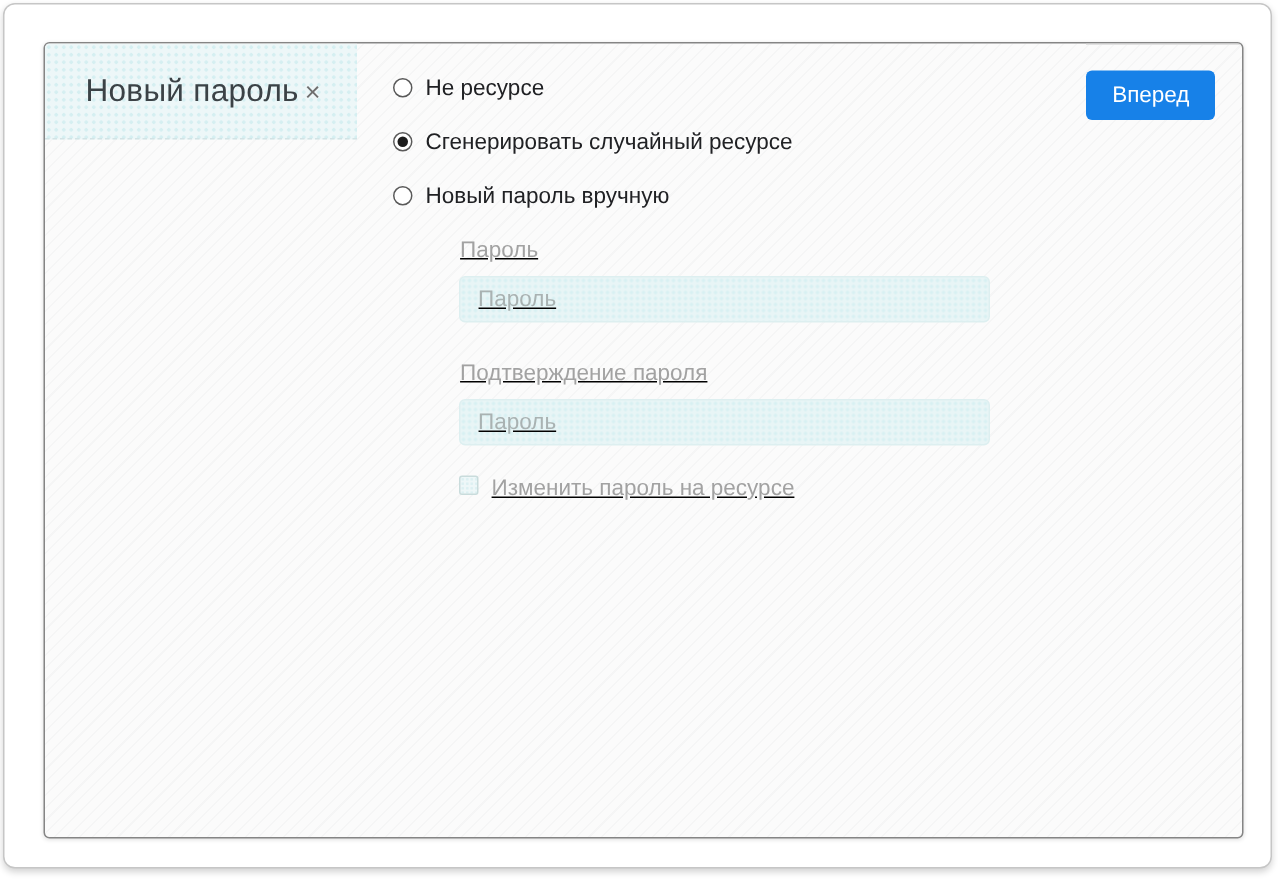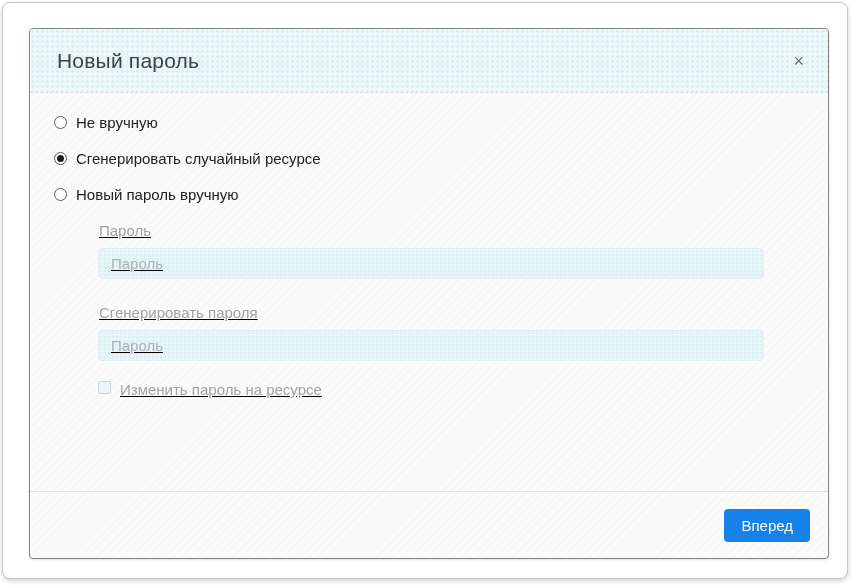--- a/index.html
+++ b/index.html
@@ -12,21 +12,21 @@
     border:1px solid #c6c6c6; border-radius:8px;
     box-shadow:0 2px 5px rgba(0,0,0,.18);
   }
 
   .modal {
     position:absolute; left:26px; top:25px; width:800px; height:531px;
     background:#fbfbfb;
     background-image:repeating-linear-gradient(135deg, rgba(210,212,214,.14) 0 1px, transparent 1px 6px);
     border:1px solid #858585; border-radius:4px;
     box-shadow:0 1px 3px rgba(0,0,0,.12);
-    display:flex; flex-direction:column; overflow:hidden;
+    display:flex; flex-direction:row; overflow:hidden;
   }
 
   .modal-header {
     flex:none; height:64px;
     background-color:#edf7f8;
     background-image:radial-gradient(#d5eff1 1px, transparent 1.2px);
     background-size:5px 5px;
     border-bottom:1px dashed #d2e3e5;
     display:flex; align-items:center;
     padding:0 20px 0 27px;
@@ -95,38 +95,38 @@
 
     <div class="modal-header">
       <div class="modal-title">Новый пароль</div>
       <button class="close-btn">×</button>
     </div>
 
     <div class="modal-body">
 
       <div class="radio-row">
         <span class="radio-circle"></span>
-        <span class="radio-label">Не вручную</span>
+        <span class="radio-label">Не ресурсе</span>
       </div>
 
       <div class="radio-row selected">
         <span class="radio-circle"></span>
         <span class="radio-label">Сгенерировать случайный ресурсе</span>
       </div>
 
       <div class="radio-row">
         <span class="radio-circle"></span>
         <span class="radio-label">Новый пароль вручную</span>
       </div>
 
       <div class="password-form">
         <label class="field-label">Пароль</label>
         <input class="pw-input" type="text" disabled="" placeholder="Пароль" style="">
 
-        <label class="field-label second">Сгенерировать пароля</label>
+        <label class="field-label second">Подтверждение пароля</label>
         <input class="pw-input" type="text" disabled="" placeholder="Пароль" style="">
 
         <div class="checkbox-row">
           <span class="checkbox-box"></span>
           <span class="checkbox-label">Изменить пароль на ресурсе</span>
         </div>
       </div>
 
     </div>
 

